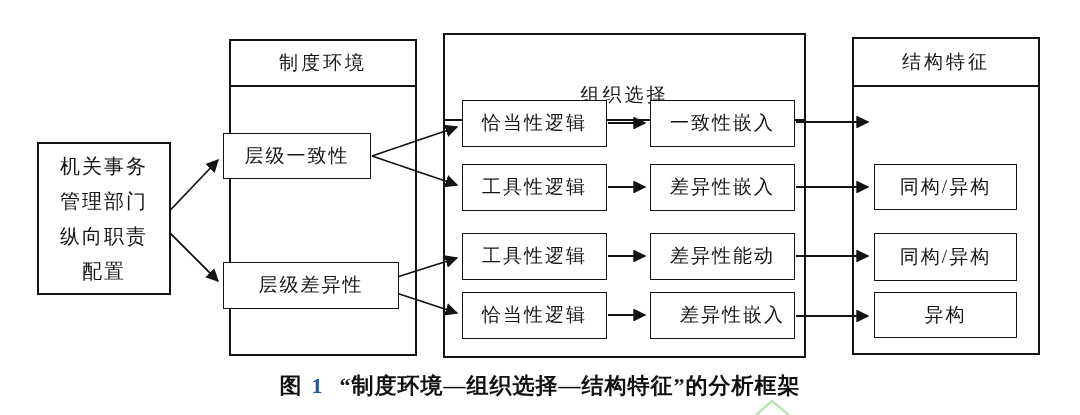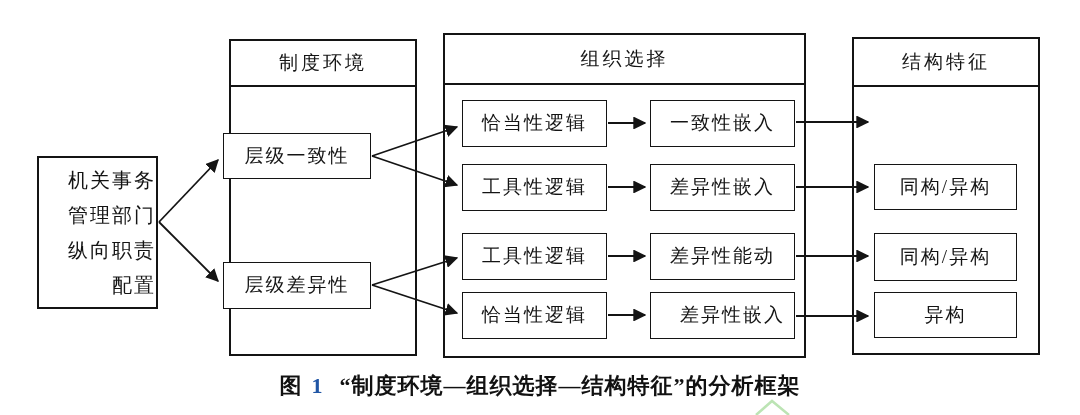--- a/index.html
+++ b/index.html
@@ -85,35 +85,35 @@
     <line x1="608" y1="315" x2="645" y2="315" stroke="#141414" stroke-width="1.8" marker-end="url(#ah)"></line>
 
     <line x1="796" y1="122" x2="868" y2="122" stroke="#141414" stroke-width="1.8" marker-end="url(#ah)"></line>
     <line x1="796" y1="187" x2="868" y2="187" stroke="#141414" stroke-width="1.8" marker-end="url(#ah)"></line>
     <line x1="796" y1="256" x2="868" y2="256" stroke="#141414" stroke-width="1.8" marker-end="url(#ah)"></line>
     <line x1="796" y1="316" x2="868" y2="316" stroke="#141414" stroke-width="1.8" marker-end="url(#ah)"></line>
 
     <polyline points="756,415 772,401 789,415" fill="none" stroke="#bce4b4" stroke-width="2.5"></polyline>
   </svg>
 
-  <div class="box source-box" style="left:37px;top:156px;width:121px;height:153px;align-items:flex-end;">
+  <div class="box source-box" style="left:37px;top:142px;width:134px;height:153px;">
     <span>机关事务</span>
     <span>管理部门</span>
     <span>纵向职责</span>
     <span>配置</span>
   </div>
 
   <div class="column" style="left:204px;top:39px;width:188px;height:317px;margin-left:25px;">
     <div class="column-header" style="height:44px;">制度环境</div>
   </div>
   <div class="box" style="left:223px;top:133px;width:148px;height:46px;border-width:1.5px;">层级一致性</div>
-  <div class="box" style="left:223px;top:262px;width:148px;height:47px;border-width:1.5px;">层级差异性</div>
+  <div class="box" style="left:223px;top:262px;width:176px;height:47px;border-width:1.5px;">层级差异性</div>
 
   <div class="column" style="left:443px;top:33px;width:363px;height:325px;">
-    <div class="column-header" style="height:48px;">组织选择</div>
+    <div class="column-header" style="height:48px;margin-top:36px;">组织选择</div>
   </div>
   <div class="box" style="left:462px;top:100px;width:145px;height:47px;border-width:1.5px;">恰当性逻辑</div>
   <div class="box" style="left:462px;top:164px;width:145px;height:47px;border-width:1.5px;">工具性逻辑</div>
   <div class="box" style="left:462px;top:233px;width:145px;height:47px;border-width:1.5px;">工具性逻辑</div>
   <div class="box" style="left:462px;top:292px;width:145px;height:47px;border-width:1.5px;">恰当性逻辑</div>
   <div class="box" style="left:650px;top:100px;width:145px;height:47px;border-width:1.5px;">一致性嵌入</div>
   <div class="box" style="left:650px;top:164px;width:145px;height:47px;border-width:1.5px;">差异性嵌入</div>
   <div class="box" style="left:650px;top:233px;width:145px;height:47px;border-width:1.5px;">差异性能动</div>
   <div class="box" style="left:650px;top:292px;width:145px;height:47px;border-width:1.5px;padding-left:20px;">差异性嵌入</div>
 

